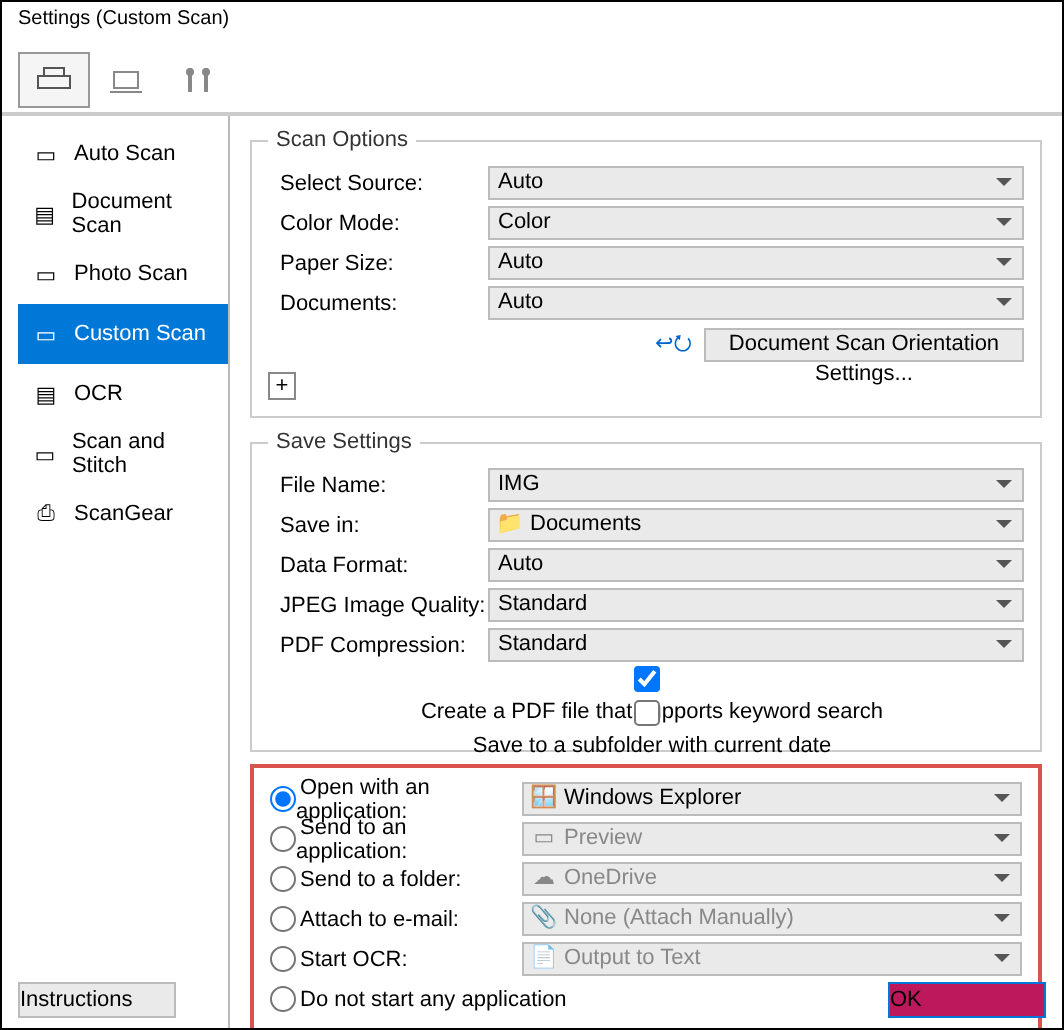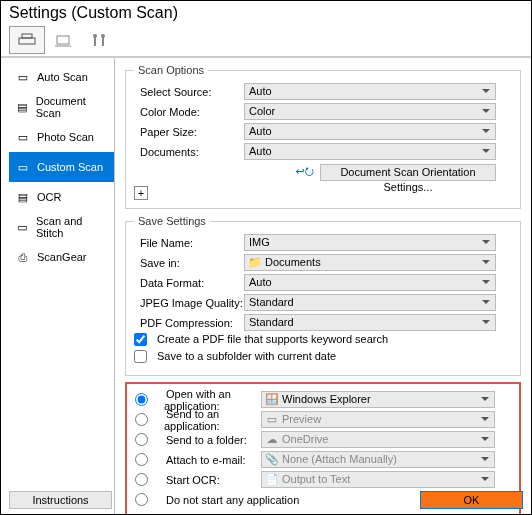--- a/index.html
+++ b/index.html
@@ -1,49 +1,49 @@
 <!DOCTYPE html>
 <html><head>
 <meta charset="utf-8">
 <style>
 * { box-sizing: border-box; margin: 0; padding: 0; font-family: "Segoe UI", Tahoma, sans-serif; font-size: 11px; }
 body { background: #fff; width: 532px; height: 515px; border: 1px solid #000; position: relative; }
-.titlebar { height: 22px; padding: 3px 8px; font-size: 16px; }
+.titlebar { height: 22px; padding: 3px 8px; font-size: 10px; }
 .content { display: flex; height: 464px; border-top: 1px solid #ccc; }
 .topbar { height: 34px; border-bottom: 1px solid #ccc; display: flex; align-items: center; padding: 0 8px; gap: 0; }
 .topbar .tab { width: 36px; height: 28px; display: flex; align-items: center; justify-content: center; border: 1px solid transparent; }
 .topbar .tab.active { border: 1px solid #999; background: #f5f5f5; }
 .sidebar { width: 114px; border-right: 1px solid #bbb; padding: 4px 0 0 8px; }
 .side-item { height: 30px; display: flex; align-items: center; gap: 6px; padding: 0 6px; cursor: pointer; }
 .side-item.selected { background: #0078d7; color: #fff; }
 .side-icon { width: 16px; height: 14px; display: inline-flex; align-items: center; justify-content: center; }
 .main { flex: 1; padding: 6px 10px 6px 10px; overflow: hidden; }
-fieldset { border: 1px solid #ccc; margin-bottom: 6px; padding: 6px 24px 8px 8px; }
+fieldset { border: 1px solid #ccc; margin-bottom: 6px; padding: 6px 8px 8px 8px; }
 fieldset.highlight { border: 2px solid #d9534f; }
 legend { font-size: 11px; padding: 0 4px; color: #333; }
 .row { display: flex; align-items: center; height: 19px; margin-bottom: 1px; }
 .row .label { width: 110px; text-indent: 6px; }
 .row .field { flex: 1; }
 .select { width: 100%; height: 17px; background: #eaeaea; border: 1px solid #bbb; position: relative; padding: 0 4px; line-height: 15px; display: flex; align-items: center; }
 .select::after { content: ""; position: absolute; right: 5px; top: 5px; border: 4px solid transparent; border-top-color: #555; }
 .select .ico { margin-right: 4px; display: inline-flex; width: 12px; justify-content: center; }
 .btn-wide { height: 17px; background: #eaeaea; border: 1px solid #bbb; text-align: center; line-height: 15px; }
-.inline-btn { height: 17px; width: 176px; }
+.inline-btn { height: 17px; width: 160px; }
 .orientation-row { display: flex; justify-content: flex-end; align-items: center; gap: 6px; margin: 2px 0; }
 .plusline { display: flex; align-items: center; gap: 6px; margin-top: 4px; }
 .plusbox { width: 14px; height: 14px; border: 1px solid #888; text-align: center; line-height: 12px; }
-.check { display: flex; align-items: flex-start; gap: 4px; height: 17px; text-indent: 6px; }
+.check { display: flex; align-items: center; gap: 4px; height: 17px; text-indent: 6px; flex-direction: column; }
 .check input { margin: 0; }
 .radio-row { display: flex; align-items: center; height: 19px; margin-bottom: 1px; }
-.radio-row .rlabel { width: 126px; display: flex; align-items: center; gap: 16px; text-indent: 2px; }
+.radio-row .rlabel { width: 126px; display: flex; align-items: center; gap: 0; text-indent: 2px; }
 .radio-row .rfield { flex: 1; }
 .footer { position: absolute; bottom: 3px; left: 0; right: 0; height: 22px; display: flex; align-items: center; padding: 0 8px; gap: 8px; }
 .footer .spacer { flex: 1; }
-.fbtn { height: 18px; width: 103px; background: #eaeaea; border: 1px solid #bbb; text-align: center; line-height: 16px; }
-.fbtn.primary { border: 1px solid #0078d7; background: #f97316; }
+.fbtn { height: 18px; width: 79px; background: #eaeaea; border: 1px solid #bbb; text-align: left; line-height: 16px; }
+.fbtn.primary { border: 1px solid #0078d7; background: #be185d; }
 .disabled { color: #888; }
 </style>
 </head>
 <body>
 
 <div class="titlebar">Settings (Custom Scan)</div>
 
 <div class="topbar">
   <div class="tab active">
       <svg width="20" height="16">

